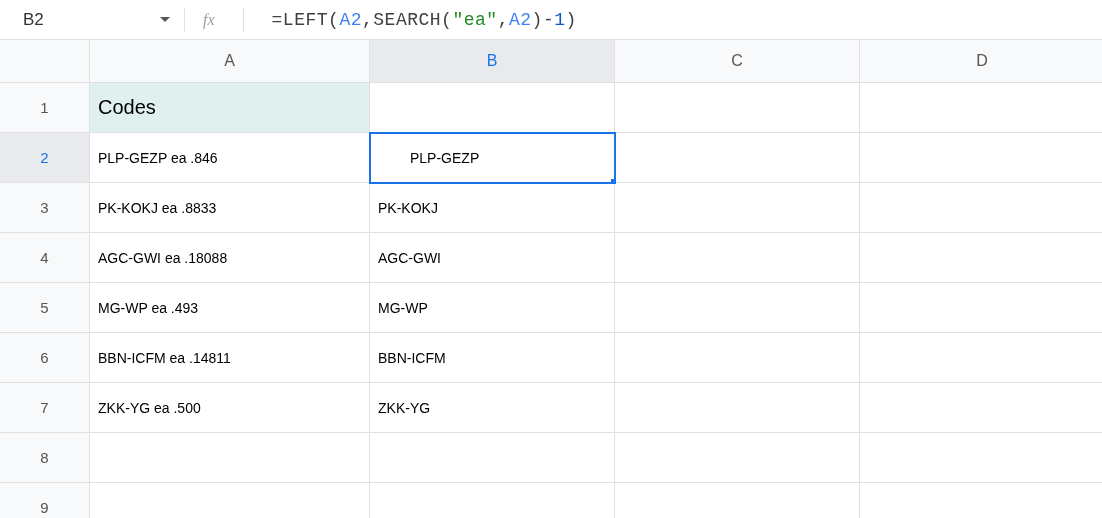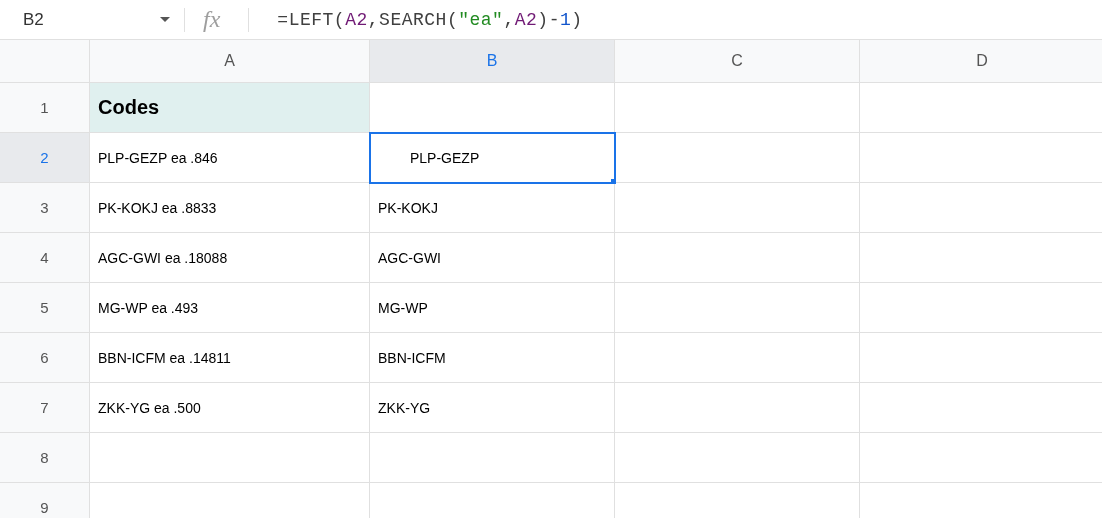--- a/index.html
+++ b/index.html
@@ -41,37 +41,37 @@
     }
     .fx-divider {
       width: 1px;
       height: 24px;
       background: #e0e0e0;
       margin-right: 18px;
     }
     .fx-icon {
       font-family: 'Times New Roman', serif;
       font-style: italic;
-      font-size: 24px;
+      font-size: 16px;
       color: #9e9e9e;
       margin-right: 28px;
     }
     .fx-divider2 {
       width: 1px;
       height: 24px;
       background: #e0e0e0;
       margin-right: 28px;
     }
     .formula-text {
       font-family: 'Consolas', 'Courier New', monospace;
       font-size: 18px;
       letter-spacing: 0.5px;
     }
     .f-black { color: #404040; }
-    .f-orange { color: #701a75; }
+    .f-orange { color: #3b82f6; }
     .f-green { color: #228B22; }
     .f-blue { color: #1155CC; }
 
     .sheet {
       display: grid;
       grid-template-columns: 90px 280px 245px 245px 245px;
       position: relative;
     }
     .corner-cell {
       height: 43px;
@@ -117,21 +117,21 @@
       font-size: 14px;
       color: #000;
       overflow: hidden;
       white-space: nowrap;
       position: relative;
     }
     .row-h { height: 50px; }
     .row1 { height: 50px; }
     .header-cell {
       background: #e0f0ef;
-      font-weight: bold;
+      font-weight: normal;
       font-size: 20px;
     }
     .selected-cell {
       outline: 2px solid #1a73e8;
       outline-offset: -1px;
       z-index: 2;
       padding-left: 40px;
     }
     .selection-handle {
       position: absolute;

